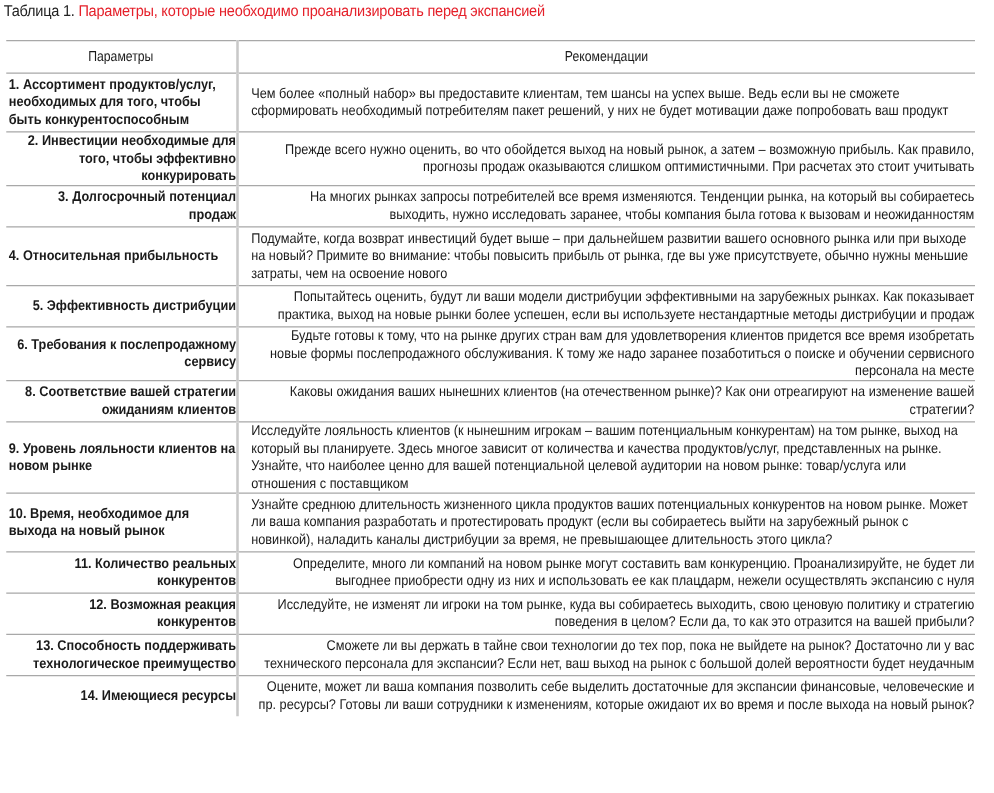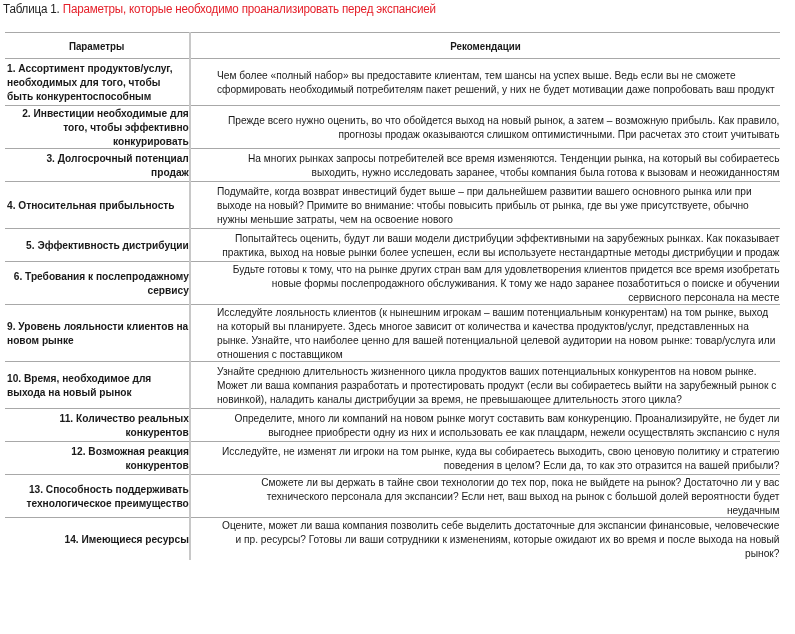--- a/index.html
+++ b/index.html
@@ -19,32 +19,32 @@
     width: 775px; border-collapse: collapse; table-layout: fixed;
   }
   col.c1 { width: 185px; }
   col.c2 { width: 590px; }
   th, td {
     border-top: 1.5px solid #a8a8a8; border-bottom: 1.5px solid #a8a8a8;
     text-align: left; vertical-align: middle; padding: 0;
   }
   th:first-child, td:first-child { border-right: 2px solid #c8c8c8; }
   th {
-    height: 25px; font-weight: bold; font-size: 11.5px; text-align: center;
+    height: 25px; font-weight: normal; font-size: 11.5px; text-align: center;
   }
   th span { display: inline-block; transform: scaleX(0.85); }
   td {
     font-size: 11.3px; line-height: 14px;
   }
   td .txt {
     display: block; transform: scaleX(0.9); transform-origin: left center;
     width: 111%;
   }
   td.p { padding-left: 2px; font-weight: bold; }
-  td.r { padding-left: 26px; margin-top: 34px; }
+  td.r { padding-left: 10px; margin-top: 34px; }
   tr.h2 td { height: 32px; text-align: right; }
   tr.h3 td { height: 46px; }
 </style>
 </head>
 <body>
 
 <div class="caption">
   <span class="num">Таблица 1.</span>
   <span class="ttl">Параметры, которые необходимо проанализировать перед экспансией</span>
 </div>
@@ -102,20 +102,28 @@
         </td>
     </tr>
     <tr class="h2">
       <td class="p">
           <span class="txt">6. Требования к послепродажному сервису</span>
         </td>
       <td class="r">
           <span class="txt">Будьте готовы к тому, что на рынке других стран вам для удовлетворения клиентов придется все время изобретать новые формы послепродажного обслуживания. К тому же надо заранее позаботиться о поиске и обучении сервисного персонала на месте</span>
         </td>
     </tr>
+    <tr class="h2">
+      <td class="p">
+          <span class="txt">8. Соответствие вашей стратегии ожиданиям клиентов</span>
+        </td>
+      <td class="r">
+          <span class="txt">Каковы ожидания ваших нынешних клиентов (на отечественном рынке)? Как они отреагируют на изменение вашей стратегии?</span>
+        </td>
+    </tr>
     <tr class="h3">
       <td class="p">
           <span class="txt">9. Уровень лояльности клиентов на новом рынке</span>
         </td>
       <td class="r">
           <span class="txt">Исследуйте лояльность клиентов (к нынешним игрокам – вашим потенциальным конкурентам) на том рынке, выход на который вы планируете. Здесь многое зависит от количества и качества продуктов/услуг, представленных на рынке. Узнайте, что наиболее ценно для вашей потенциальной целевой аудитории на новом рынке: товар/услуга или отношения с поставщиком</span>
         </td>
     </tr>
     <tr class="h3">
       <td class="p">

